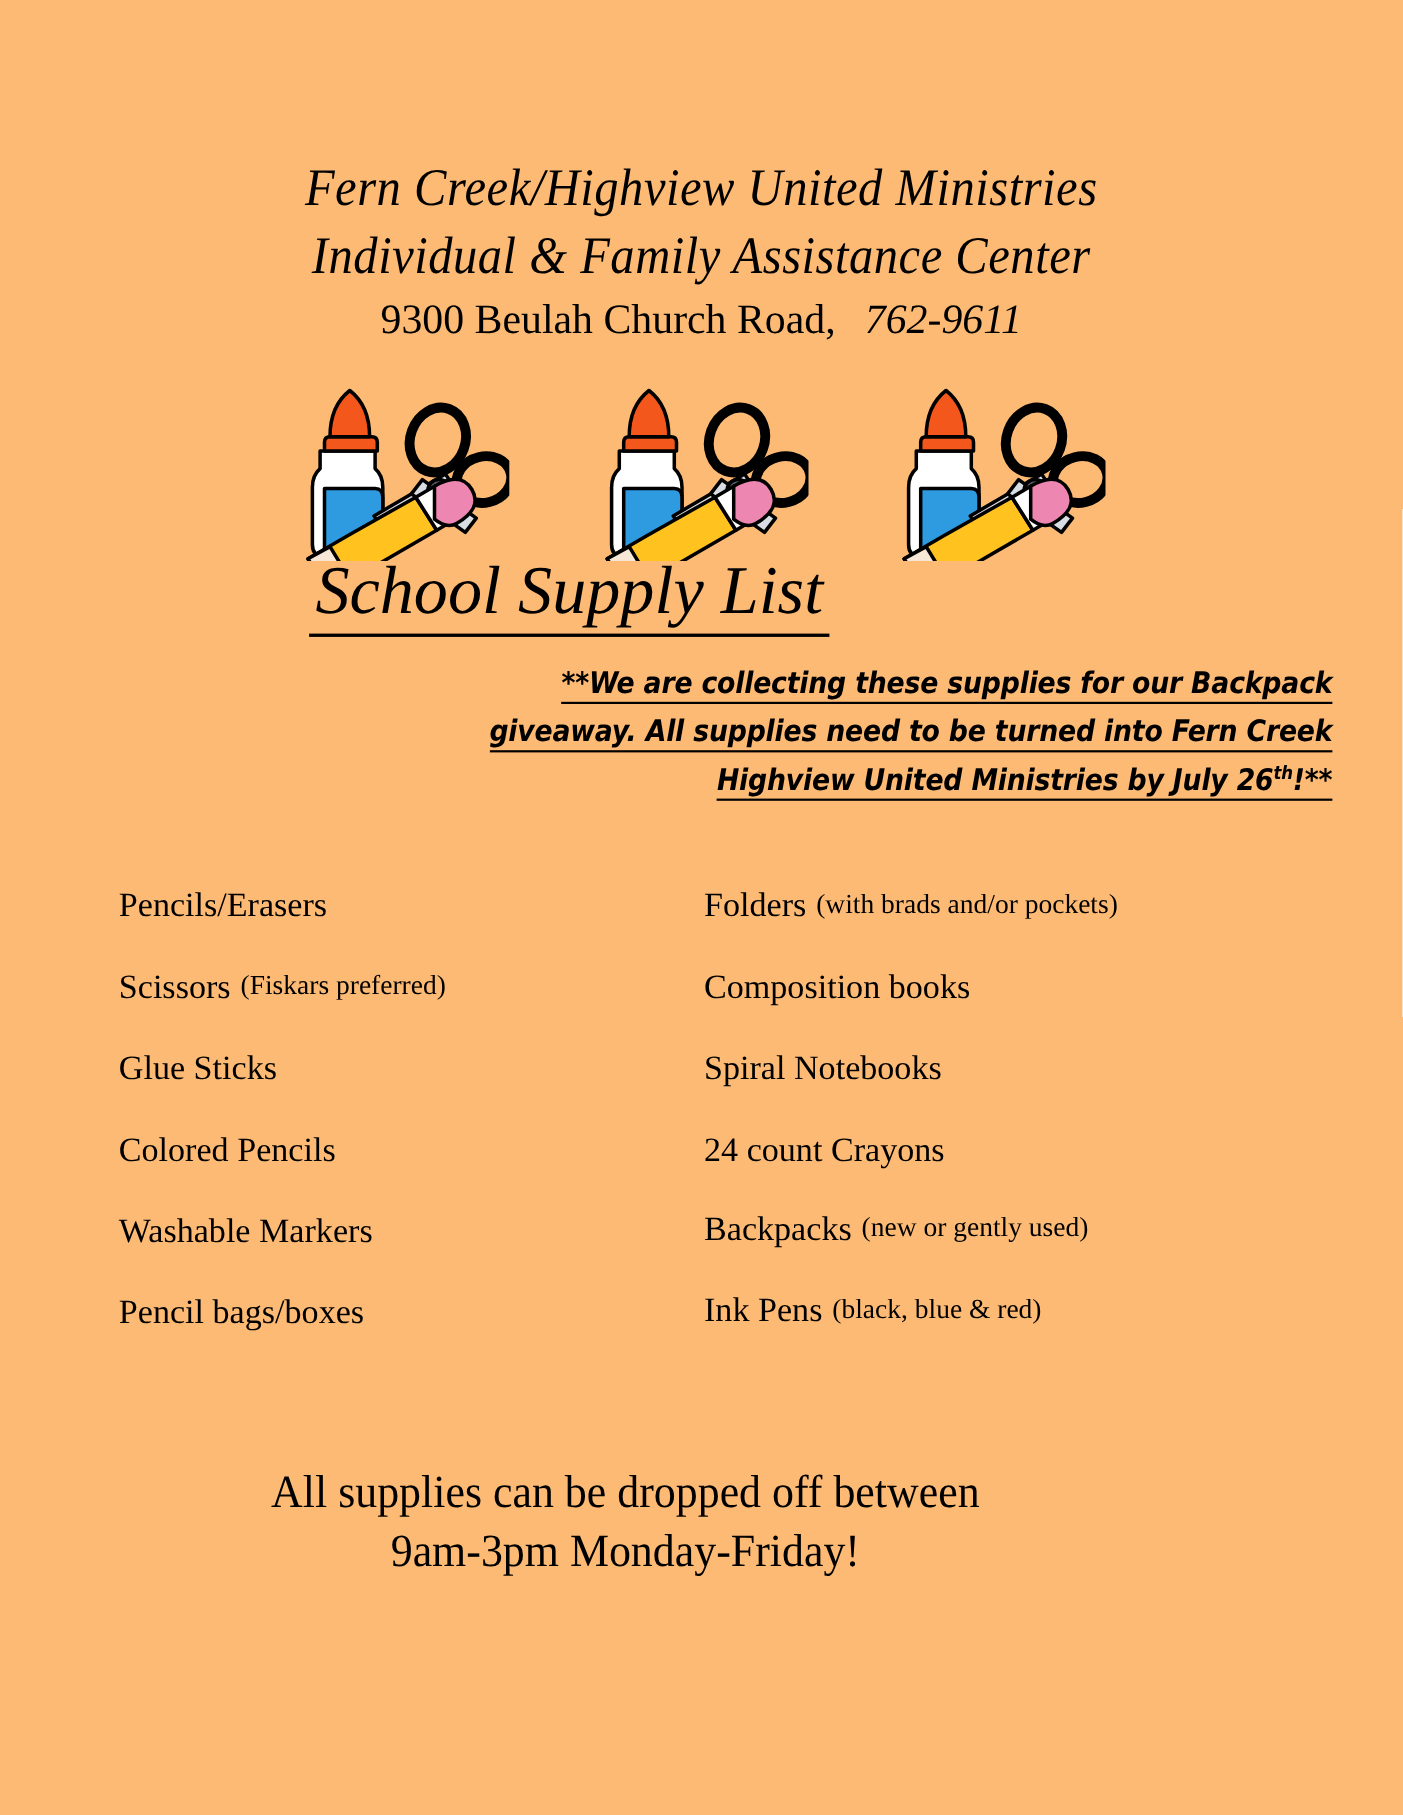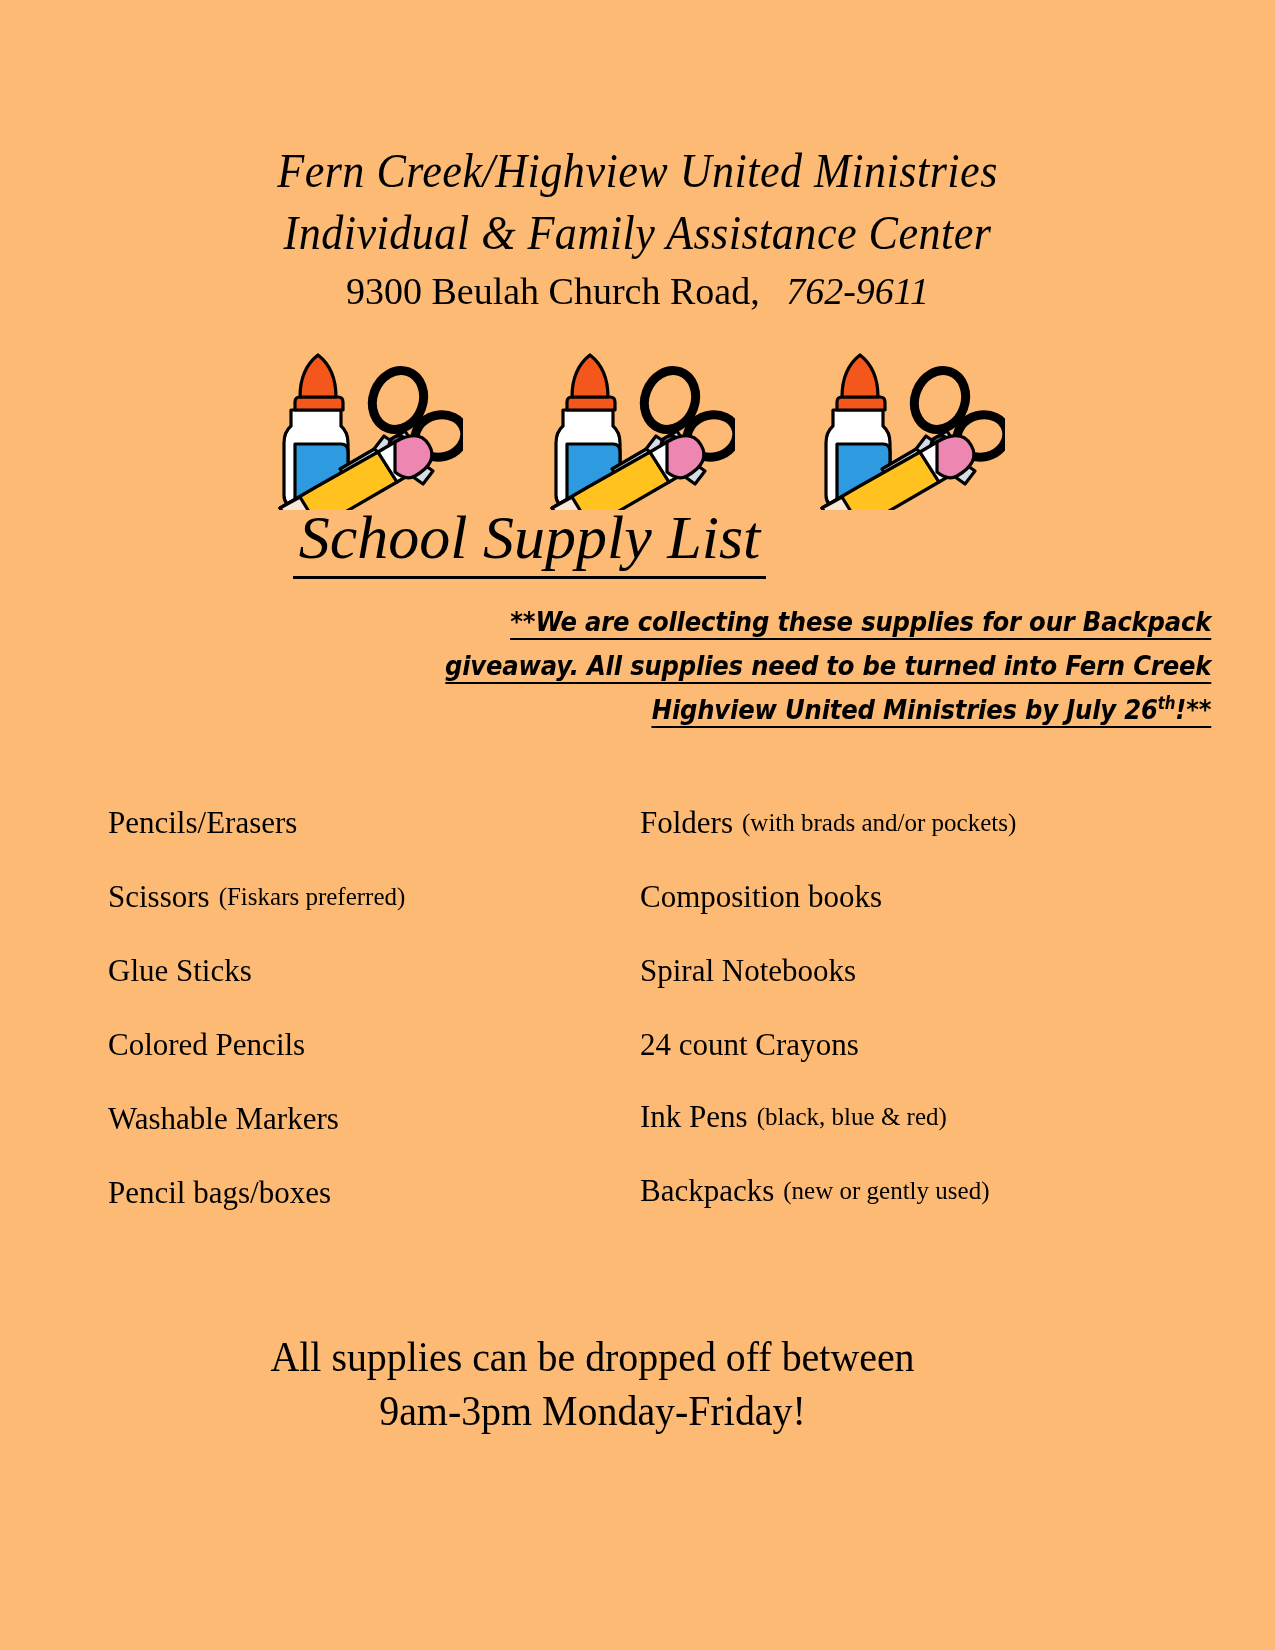--- a/index.html
+++ b/index.html
@@ -69,21 +69,20 @@
   .clip.c2 { left: 520px; }
   .clip.c3 { left: 790px; }
 
   
   .list-title-wrap {
     position: absolute;
     top: 500px;
     left: 0;
     width: 1035px;
     text-align: center;
-    padding-left: 12px;
   }
   .list-title {
     display: inline-block;
     font-family: "Liberation Serif", "DejaVu Serif", serif;
     font-style: italic;
     font-size: 62px;
     line-height: 74px;
     border-bottom: 3px solid #000;
     padding: 0 6px 2px 6px;
     white-space: nowrap;
@@ -148,21 +147,20 @@
   .col-right .supply-item:nth-child(5) { height: 70px; }
   .col-right .supply-item:nth-child(6) { height: 78px; }
 
   
   .footer {
     position: absolute;
     top: 1330px;
     left: 0;
     width: 1137px;
     text-align: center;
-    padding-left: 24px;
   }
   .footer .fline {
     font-family: "Liberation Serif", "DejaVu Serif", serif;
     font-size: 42px;
     line-height: 54px;
     transform: scaleX(0.95);
     white-space: nowrap;
   }
 </style>
 </head>
@@ -300,26 +298,26 @@
       </div>
       <div class="supply-item">
         <span>Spiral Notebooks</span>
           <span class="note"></span>
       </div>
       <div class="supply-item">
         <span>24 count Crayons</span>
           <span class="note"></span>
       </div>
       <div class="supply-item">
+        <span>Backpacks</span>
+          <span class="note">(new or gently used)</span>
+      </div>
+      <div class="supply-item">
         <span>Ink Pens</span>
           <span class="note">(black, blue &amp; red)</span>
-      </div>
-      <div class="supply-item">
-        <span>Backpacks</span>
-          <span class="note">(new or gently used)</span>
       </div>
     </div>
 
   </div>
 
   <div class="footer">
     <div class="fline">All supplies can be dropped off between</div>
     <div class="fline">9am-3pm Monday-Friday!</div>
   </div>
 

